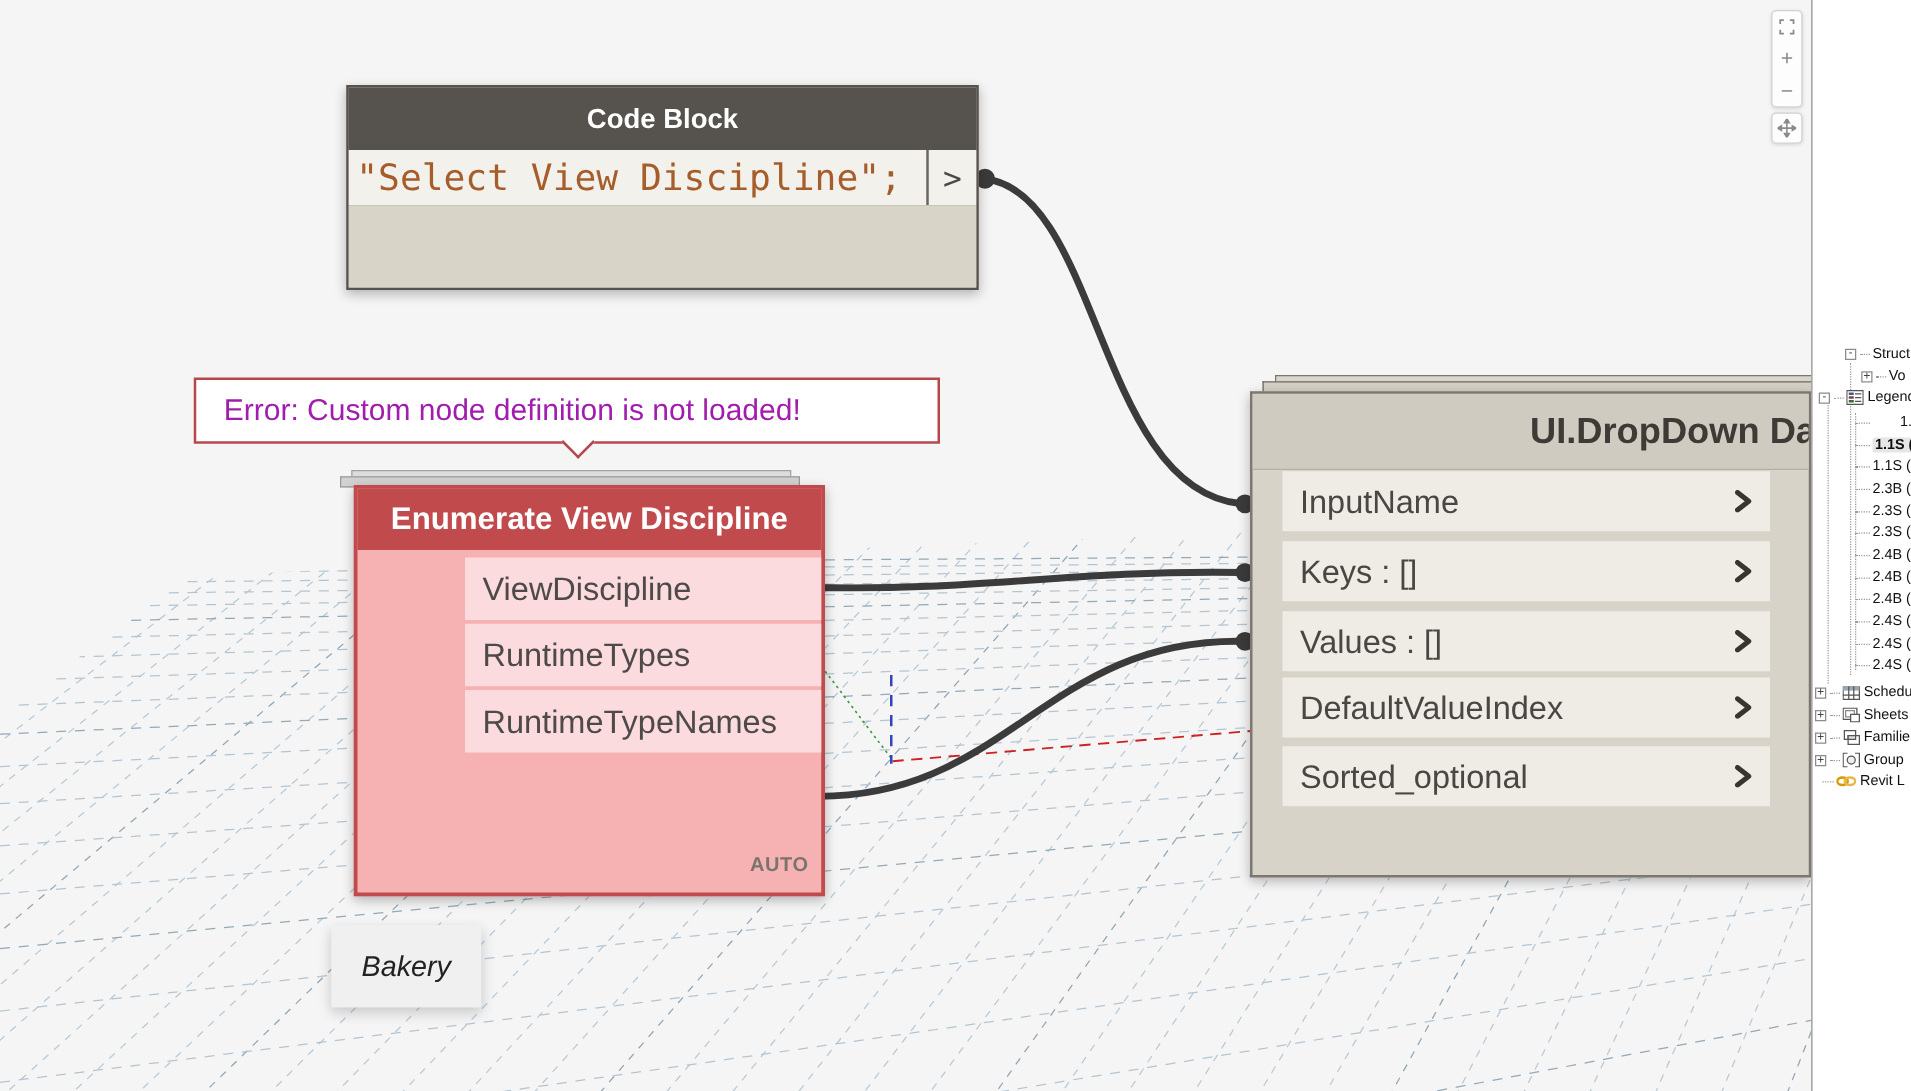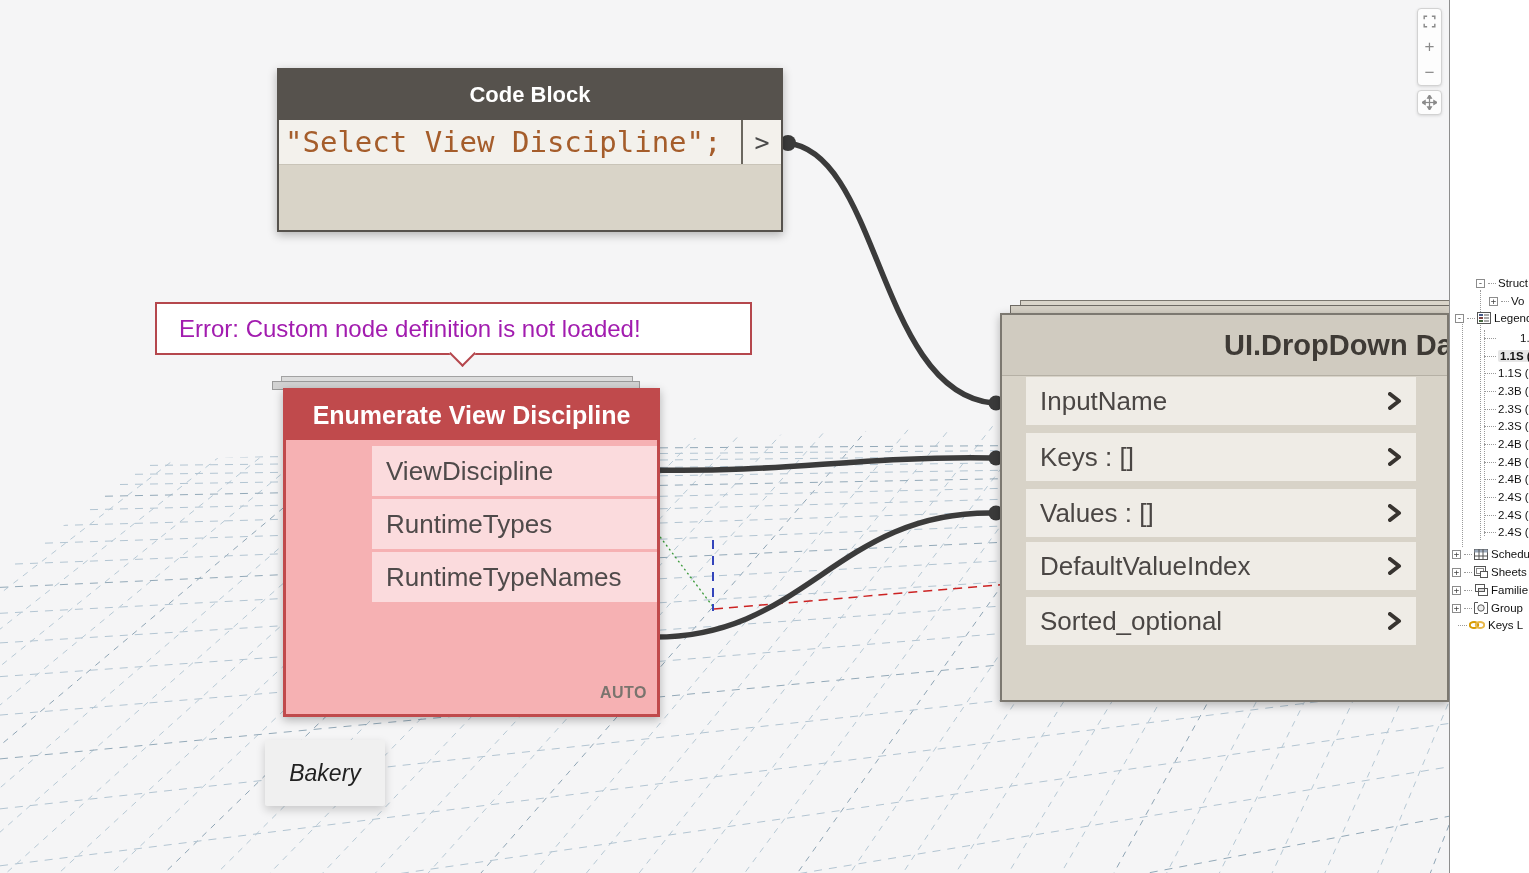--- a/index.html
+++ b/index.html
@@ -435,15 +435,15 @@
         <circle cx="7" cy="6" r="3.2" fill="#eee" stroke="#555"></circle>
       </svg>
     <span>Group</span>
   </div>
   <div class="trow" style="left:8px;top:617px;">
     <span class="tconn" style="width:9px"></span>
     <svg class="tico" width="16" height="10">
         <ellipse cx="5" cy="5" rx="4.2" ry="3" fill="none" stroke="#d79b00" stroke-width="2"></ellipse>
         <ellipse cx="11" cy="5" rx="4.2" ry="3" fill="none" stroke="#e8b84b" stroke-width="2"></ellipse>
       </svg>
-    <span>Keys L</span>
+    <span>Revit L</span>
   </div>
 </div>
 
 </body></html>

